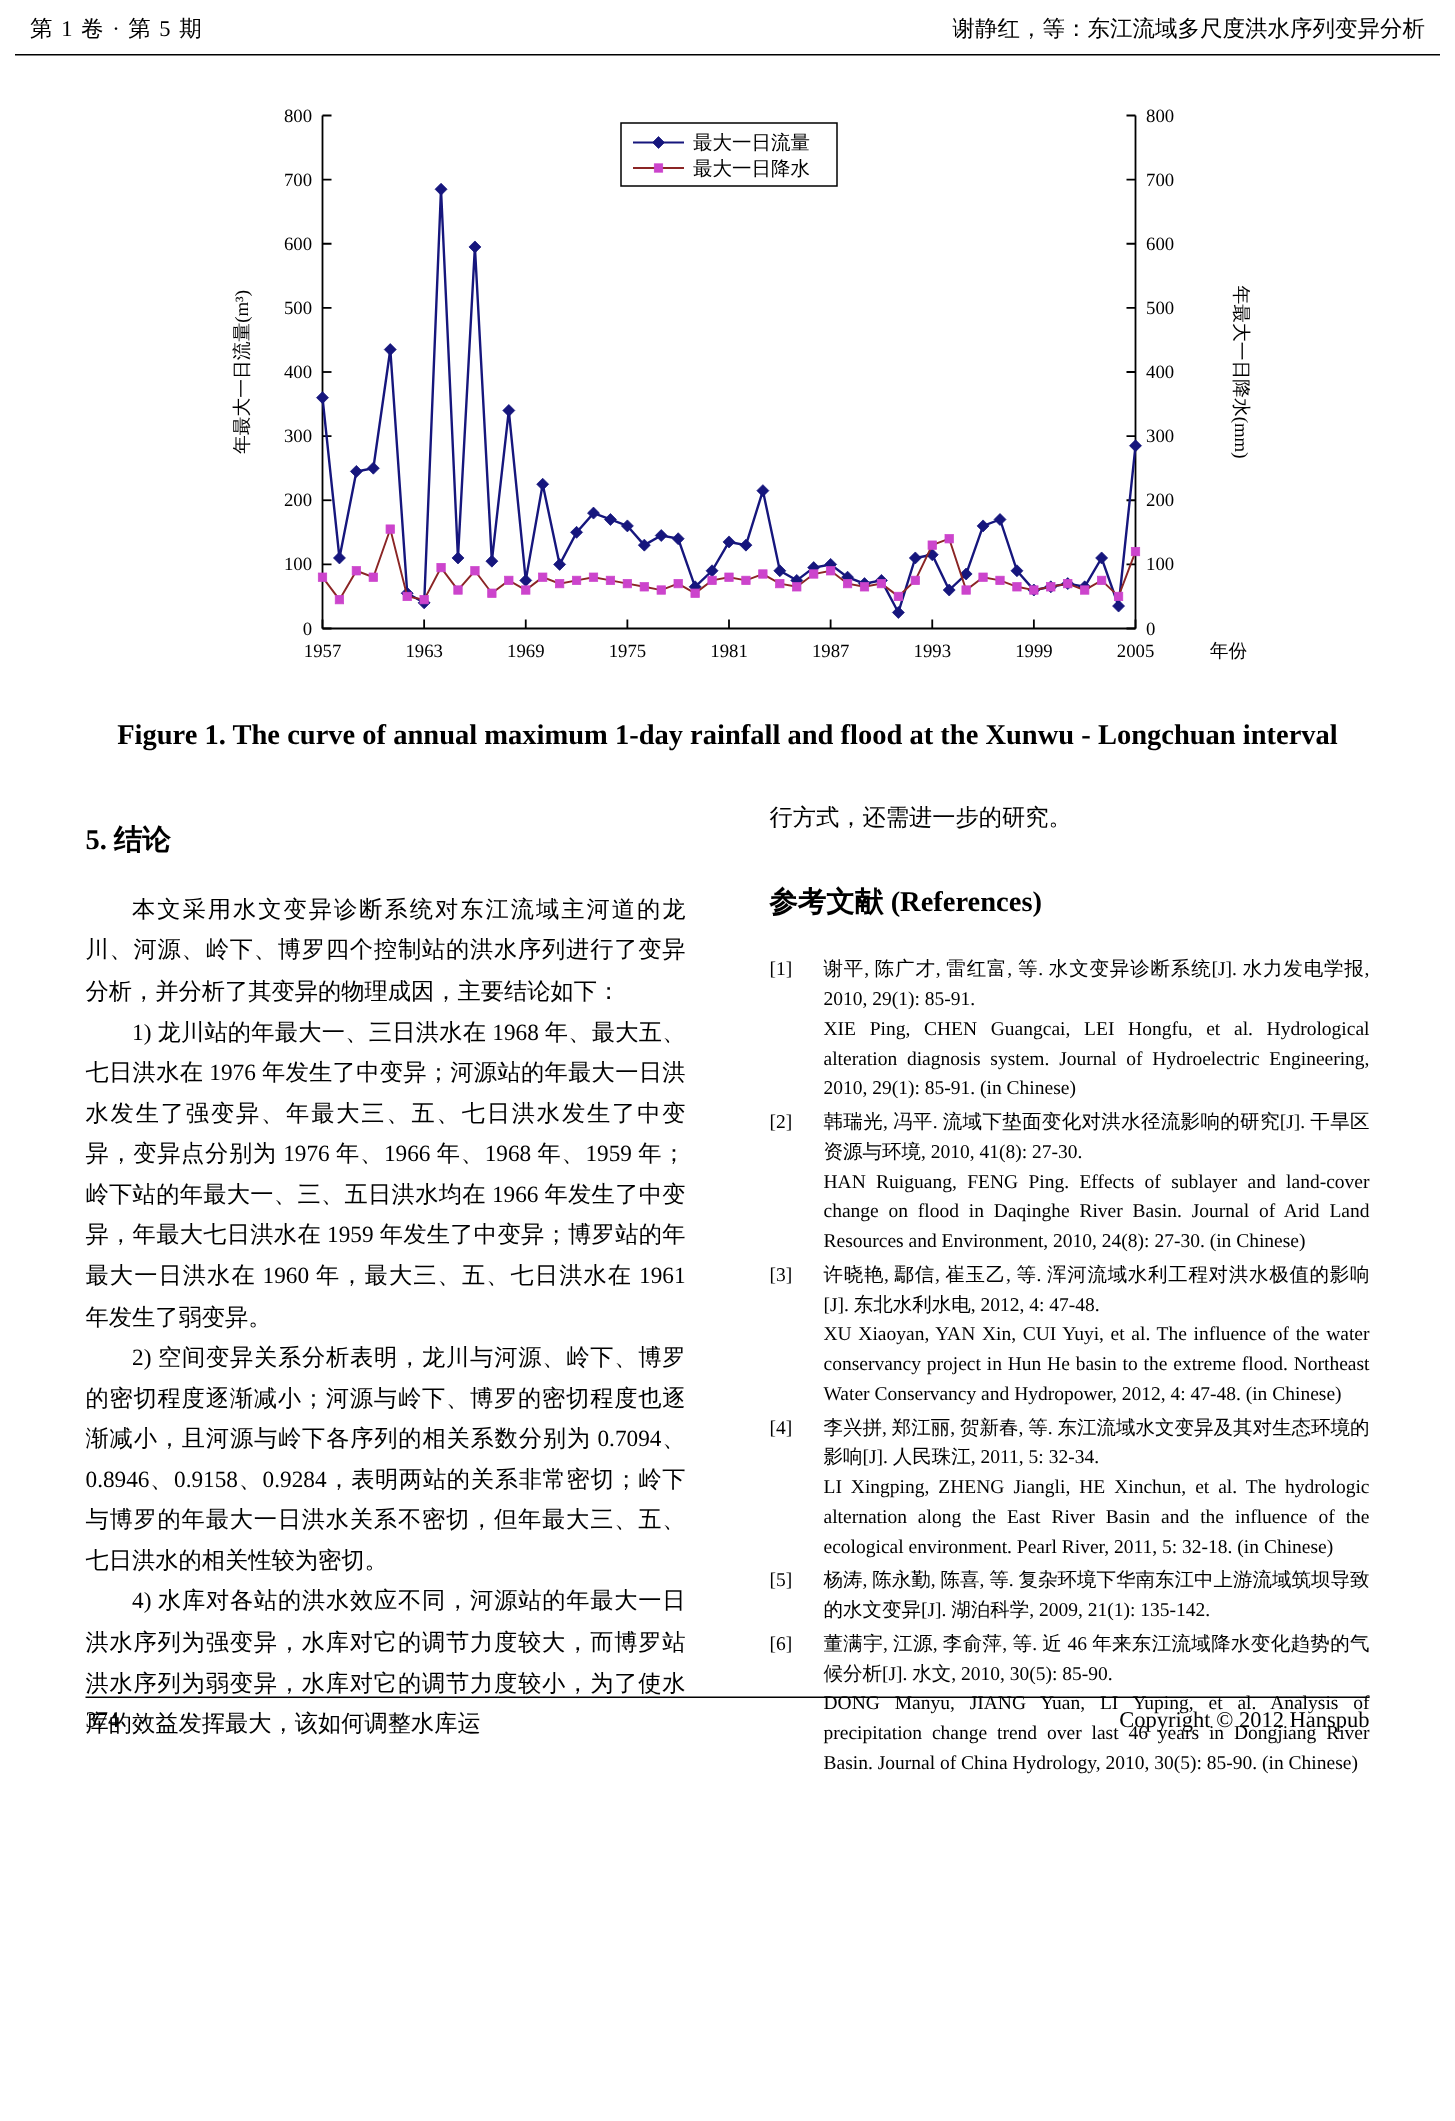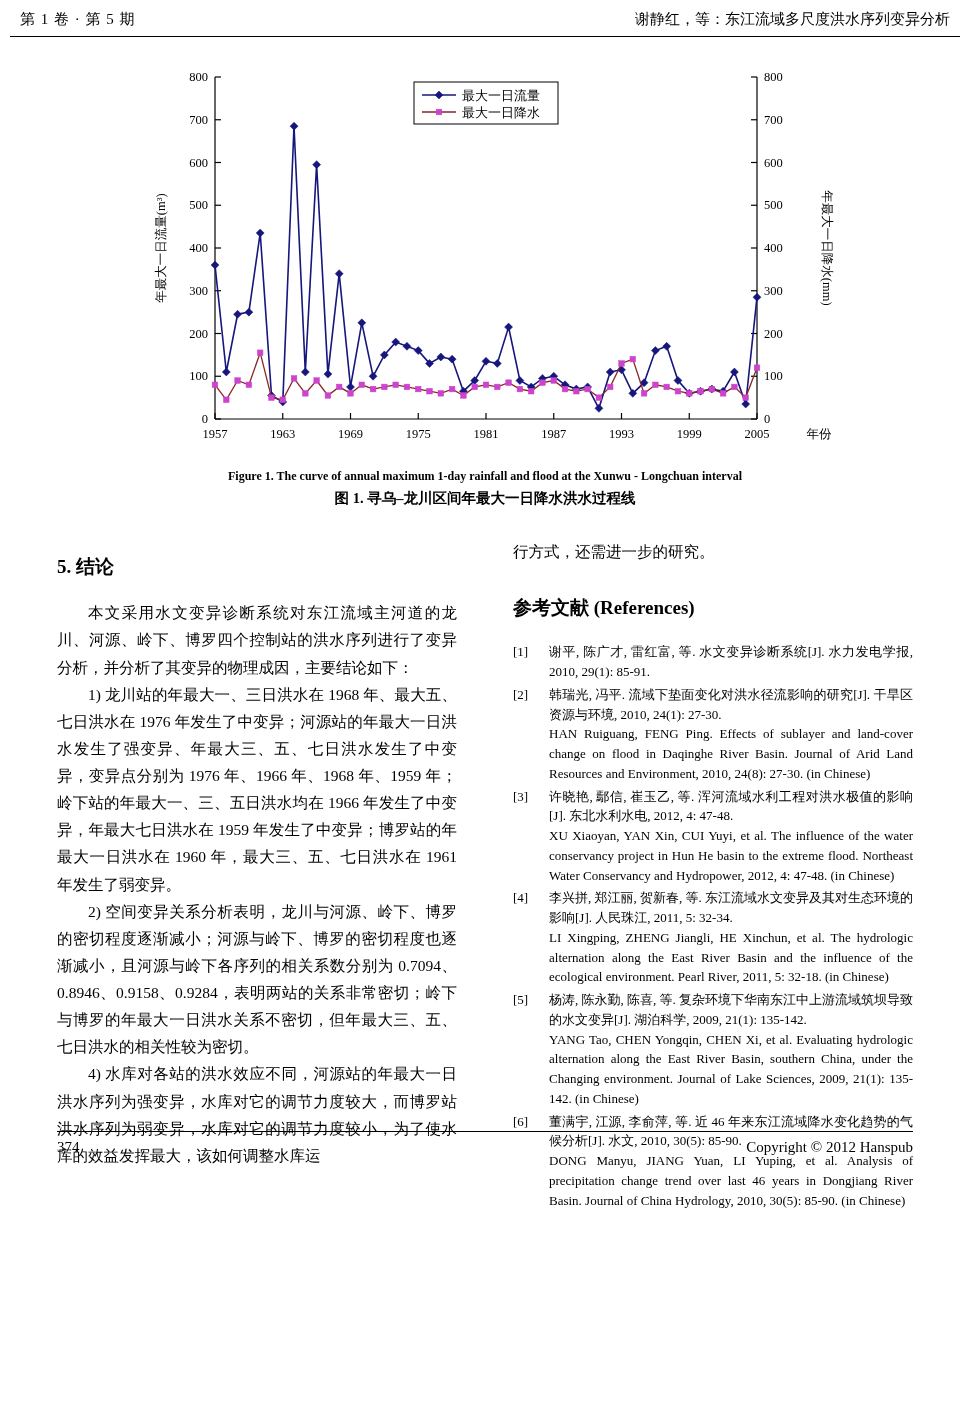--- a/index.html
+++ b/index.html
@@ -17,21 +17,21 @@
   }
   .hdr-issue { position:absolute; left:10px; top:10px; letter-spacing:1px; }
   .hdr-title { display:block; text-align:right; }
 
   
   .figure-block { text-align:center; margin-top:24px; }
   #chart-svg { display:inline-block; margin-left:16px; }
   .tick   { font-family:"Liberation Serif",serif; font-size:12.5px; fill:#000; }
   .legend-t { font-family:"Liberation Serif",serif; font-size:13px; fill:#000; }
   .cap { font-weight:bold; }
-  .cap.en { font-size:12px; }
+  .cap.en { font-size:19px; margin-top:10px; }
   .cap.cn { font-size:14.5px; margin-top:5px; }
 
   
   .columns { display:flex; gap:56px; margin-top:30px; }
   .col { flex:1; min-width:0; font-size:15.5px; line-height:1.75; text-align:justify; }
   .sec-title { font-size:19px; margin:12px 0 16px; font-weight:bold; }
   .sec-title.refs { margin-top:26px; margin-bottom:18px; }
   .body-p { text-indent:2em; }
   .no-indent { text-indent:0; }
 
@@ -222,47 +222,47 @@
         <rect x="611.2" y="303.9" width="5.6" height="5.6" fill="#cc44cc" stroke="#cc44cc" stroke-width="0.5"></rect>
         <rect x="271" y="21" width="144" height="42" fill="#fff" stroke="#000" stroke-width="1"></rect>
         <line x1="279" y1="34" x2="313" y2="34" stroke="#16167d" stroke-width="1.4"></line>
         <path d="M296 30L300 34L296 38L292 34Z" fill="#16167d" stroke="#16167d" stroke-width="0.5"></path>
         <text x="319" y="38.5" class="legend-t">最大一日流量</text>
         <line x1="279" y1="51" x2="313" y2="51" stroke="#8b2525" stroke-width="1.4"></line>
         <rect x="293.2" y="48.2" width="5.6" height="5.6" fill="#cc44cc" stroke="#cc44cc" stroke-width="0.5"></rect>
         <text x="319" y="55.5" class="legend-t">最大一日降水</text>
       </svg>
     <div class="cap en">Figure 1. The curve of annual maximum 1-day rainfall and flood at the Xunwu - Longchuan interval</div>
-    <div class="cap cn">图 1. 寻乌–龙川区间年最大一日降水洪水过程线</div>
   </section>
 
   <main class="columns">
     <div class="col">
       <h2 class="sec-title">5. 结论</h2>
       <div id="left-paragraphs">
           <p class="body-p">本文采用水文变异诊断系统对东江流域主河道的龙川、河源、岭下、博罗四个控制站的洪水序列进行了变异分析，并分析了其变异的物理成因，主要结论如下：</p>
           <p class="body-p">1) 龙川站的年最大一、三日洪水在 1968 年、最大五、七日洪水在 1976 年发生了中变异；河源站的年最大一日洪水发生了强变异、年最大三、五、七日洪水发生了中变异，变异点分别为 1976 年、1966 年、1968 年、1959 年；岭下站的年最大一、三、五日洪水均在 1966 年发生了中变异，年最大七日洪水在 1959 年发生了中变异；博罗站的年最大一日洪水在 1960 年，最大三、五、七日洪水在 1961 年发生了弱变异。</p>
           <p class="body-p">2) 空间变异关系分析表明，龙川与河源、岭下、博罗的密切程度逐渐减小；河源与岭下、博罗的密切程度也逐渐减小，且河源与岭下各序列的相关系数分别为 0.7094、0.8946、0.9158、0.9284，表明两站的关系非常密切；岭下与博罗的年最大一日洪水关系不密切，但年最大三、五、七日洪水的相关性较为密切。</p>
           <p class="body-p">4) 水库对各站的洪水效应不同，河源站的年最大一日洪水序列为强变异，水库对它的调节力度较大，而博罗站洪水序列为弱变异，水库对它的调节力度较小，为了使水库的效益发挥最大，该如何调整水库运</p>
         </div>
     </div>
     <div class="col">
       <p class="body-p no-indent">行方式，还需进一步的研究。</p>
       <h2 class="sec-title refs">参考文献  (References)</h2>
       <div id="ref-list">
           <div class="ref">
             <span class="ref-num">[1]</span>
             <span class="ref-body">
               <span class="ref-cn">谢平, 陈广才, 雷红富, 等. 水文变异诊断系统[J]. 水力发电学报, 2010, 29(1): 85-91.</span>
+              <span class="ref-en">XIE Ping, CHEN Guangcai, LEI Hongfu, et al. Hydrological alteration diagnosis system. Journal of Hydroelectric Engineering, 2010, 29(1): 85-91. (in Chinese)</span>
             </span>
           </div>
           <div class="ref">
             <span class="ref-num">[2]</span>
             <span class="ref-body">
-              <span class="ref-cn">韩瑞光, 冯平. 流域下垫面变化对洪水径流影响的研究[J]. 干旱区资源与环境, 2010, 24(1): 27-30.</span>
+              <span class="ref-cn">韩瑞光, 冯平. 流域下垫面变化对洪水径流影响的研究[J]. 干旱区资源与环境, 2010, 41(8): 27-30.</span>
               <span class="ref-en">HAN Ruiguang, FENG Ping. Effects of sublayer and land-cover change on flood in Daqinghe River Basin. Journal of Arid Land Resources and Environment, 2010, 24(8): 27-30. (in Chinese)</span>
             </span>
           </div>
           <div class="ref">
             <span class="ref-num">[3]</span>
             <span class="ref-body">
               <span class="ref-cn">许晓艳, 鄢信, 崔玉乙, 等. 浑河流域水利工程对洪水极值的影响[J]. 东北水利水电, 2012, 4: 47-48.</span>
               <span class="ref-en">XU Xiaoyan, YAN Xin, CUI Yuyi, et al. The influence of the water conservancy project in Hun He basin to the extreme flood. Northeast Water Conservancy and Hydropower, 2012, 4: 47-48. (in Chinese)</span>
             </span>
           </div>
@@ -270,21 +270,20 @@
             <span class="ref-num">[4]</span>
             <span class="ref-body">
               <span class="ref-cn">李兴拼, 郑江丽, 贺新春, 等. 东江流域水文变异及其对生态环境的影响[J]. 人民珠江, 2011, 5: 32-34.</span>
               <span class="ref-en">LI Xingping, ZHENG Jiangli, HE Xinchun, et al. The hydrologic alternation along the East River Basin and the influence of the ecological environment. Pearl River, 2011, 5: 32-18. (in Chinese)</span>
             </span>
           </div>
           <div class="ref">
             <span class="ref-num">[5]</span>
             <span class="ref-body">
               <span class="ref-cn">杨涛, 陈永勤, 陈喜, 等. 复杂环境下华南东江中上游流域筑坝导致的水文变异[J]. 湖泊科学, 2009, 21(1): 135-142.</span>
-              <span class="ref-en">YANG Tao, CHEN Yongqin, CHEN Xi, et al. Evaluating hydrologic alternation along the East River Basin, southern China, under the Changing environment. Journal of Lake Sciences, 2009, 21(1): 135-142. (in Chinese)</span>
             </span>
           </div>
           <div class="ref">
             <span class="ref-num">[6]</span>
             <span class="ref-body">
               <span class="ref-cn">董满宇, 江源, 李俞萍, 等. 近 46 年来东江流域降水变化趋势的气候分析[J]. 水文, 2010, 30(5): 85-90.</span>
               <span class="ref-en">DONG Manyu, JIANG Yuan, LI Yuping, et al. Analysis of precipitation change trend over last 46 years in Dongjiang River Basin. Journal of China Hydrology, 2010, 30(5): 85-90. (in Chinese)</span>
             </span>
           </div>
         </div>

